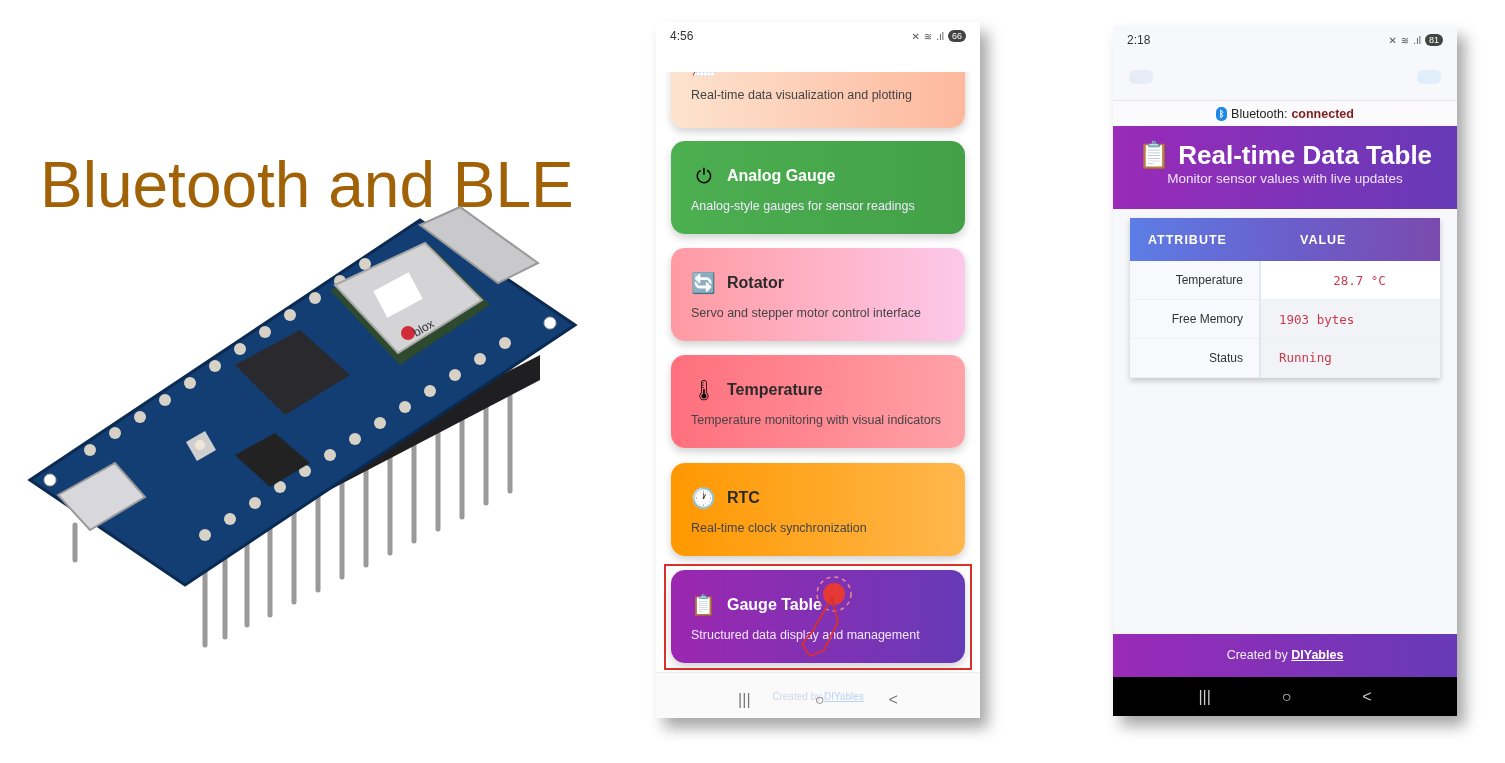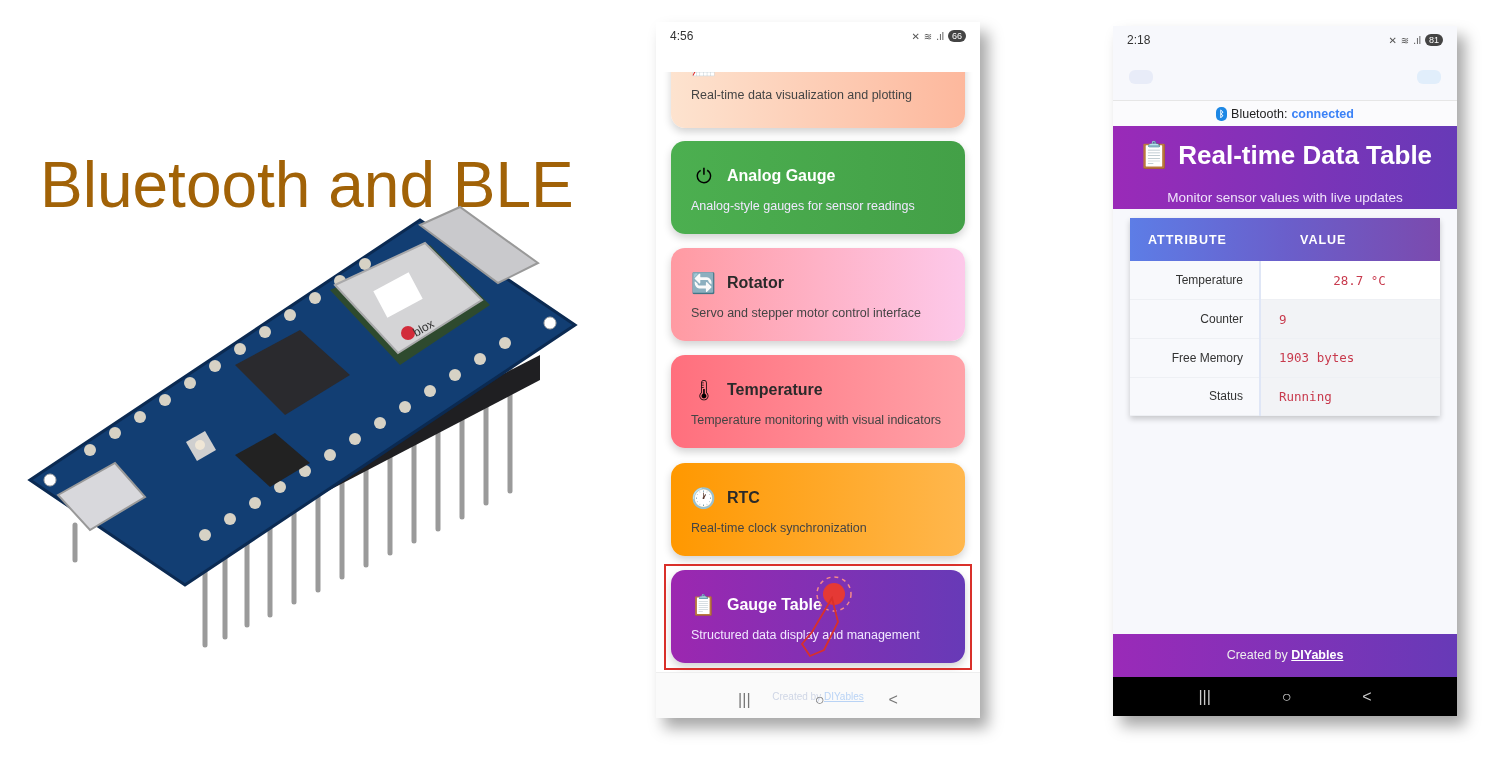--- a/index.html
+++ b/index.html
@@ -40,24 +40,24 @@
   .navbar { position: absolute; left: 0; right: 0; display: flex; justify-content: space-around; align-items: center; font-size: 16px; }
   .p1-nav { bottom: 6px; height: 24px; color: #777; padding: 0 50px; }
 
   
   .topnav { height: 46px; display: flex; justify-content: space-between; align-items: center; padding: 0 16px; background: #f7f8fc; }
   .navbtn { font-size: 14px; font-weight: bold; border-radius: 6px; padding: 7px 10px; display: flex; align-items: center; gap: 4px; }
   .homebtn { background: #e8ecf8; color: #5b6ed1; }
   .tutbtn { background: #e1eefb; color: #2a78d2; }
   .btstatus { height: 26px; display: flex; align-items: center; justify-content: center; gap: 4px; font-size: 12.5px; color: #222; border-top: 1px solid #e6e6e6; background: #fbfbfd; }
   .bt-icon { display: inline-flex; width: 11px; height: 14px; background: #1e88e5; color: #fff; border-radius: 5px; font-size: 9px; align-items: center; justify-content: center; font-weight: bold; }
-  .bt-val { color: #3b82f6; font-weight: bold; }
+  .bt-val { color: #7f1d1d; font-weight: bold; }
   .hero { height: 83px; background: linear-gradient(90deg, #9a2ab8 0%, #7a34b8 60%, #673ab7 100%); color: #fff; text-align: center; padding-top: 14px; }
   .hero-title { font-size: 26px; font-weight: bold; display: flex; justify-content: center; align-items: center; gap: 8px; }
-  .hero-sub { font-size: 13.5px; color: #f0e3fb; margin-top: 19px; }
+  .hero-sub { font-size: 13.5px; color: #f0e3fb; margin-top: 0; }
 
   .table-wrap { margin: 9px 17px 0 17px; background: #fff; box-shadow: 0 3px 6px rgba(0,0,0,0.2); }
   table { width: 100%; border-collapse: collapse; }
   thead tr { background: linear-gradient(90deg, #5d7de6 0%, #6a5fcb 50%, #7b4aae 100%); }
   th { color: #fff; font-size: 12.5px; letter-spacing: 1px; font-weight: bold; height: 43px; text-align: left; }
   th.attr-h { padding-left: 18px; width: 130px; }
   th.val-h { padding-left: 40px; }
   td { height: 38.7px; font-size: 12px; border-bottom: 1px solid #eef0f4; }
   td.attr { text-align: right; padding-right: 16px; color: #333; width: 130px; background: #f8f9fc; border-right: 2px solid #dfe6f6; font-weight: 500; }
   td.val { padding-left: 18px; font-family: "DejaVu Sans Mono", monospace; font-size: 12.5px; color: #c83a4d; background: #f2f3f6; }
@@ -275,24 +275,20 @@
             <th class="attr-h">ATTRIBUTE</th>
             <th class="val-h">VALUE</th>
           </tr>
         </thead>
         <tbody>
           <tr>
             <td class="attr">Temperature</td>
             <td class="val">28.7 °C</td>
           </tr>
           <tr>
-            <td class="attr">Counter</td>
-            <td class="val">9</td>
-          </tr>
-          <tr>
             <td class="attr">Free Memory</td>
             <td class="val">1903 bytes</td>
           </tr>
           <tr>
             <td class="attr">Status</td>
             <td class="val">Running</td>
           </tr>
         </tbody>
       </table>
     </div>

